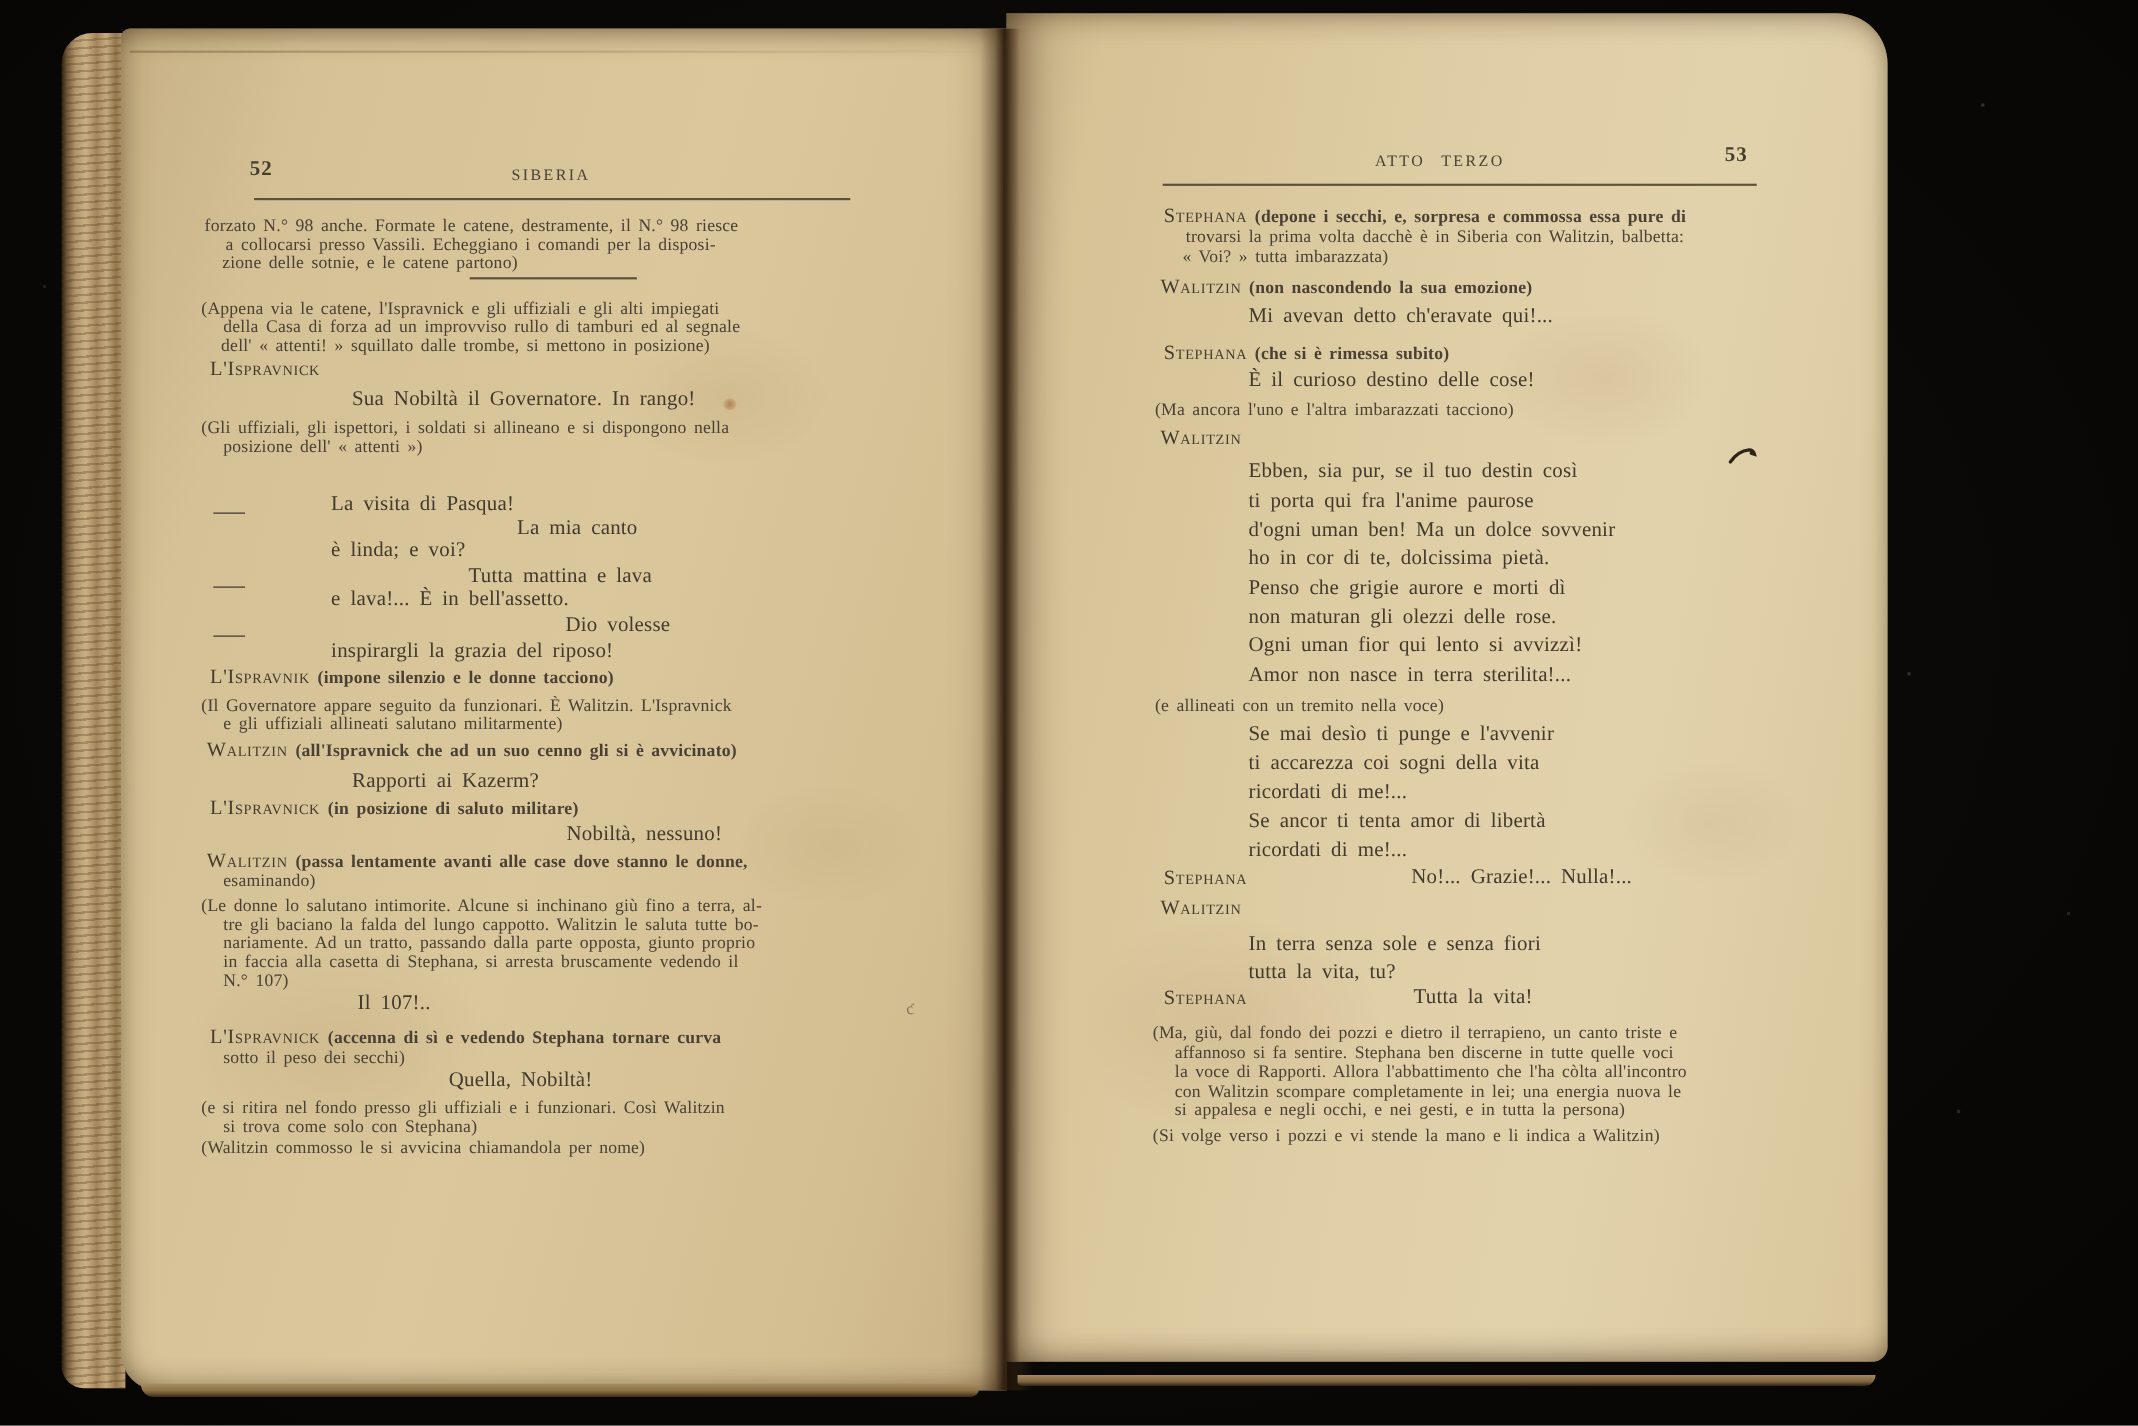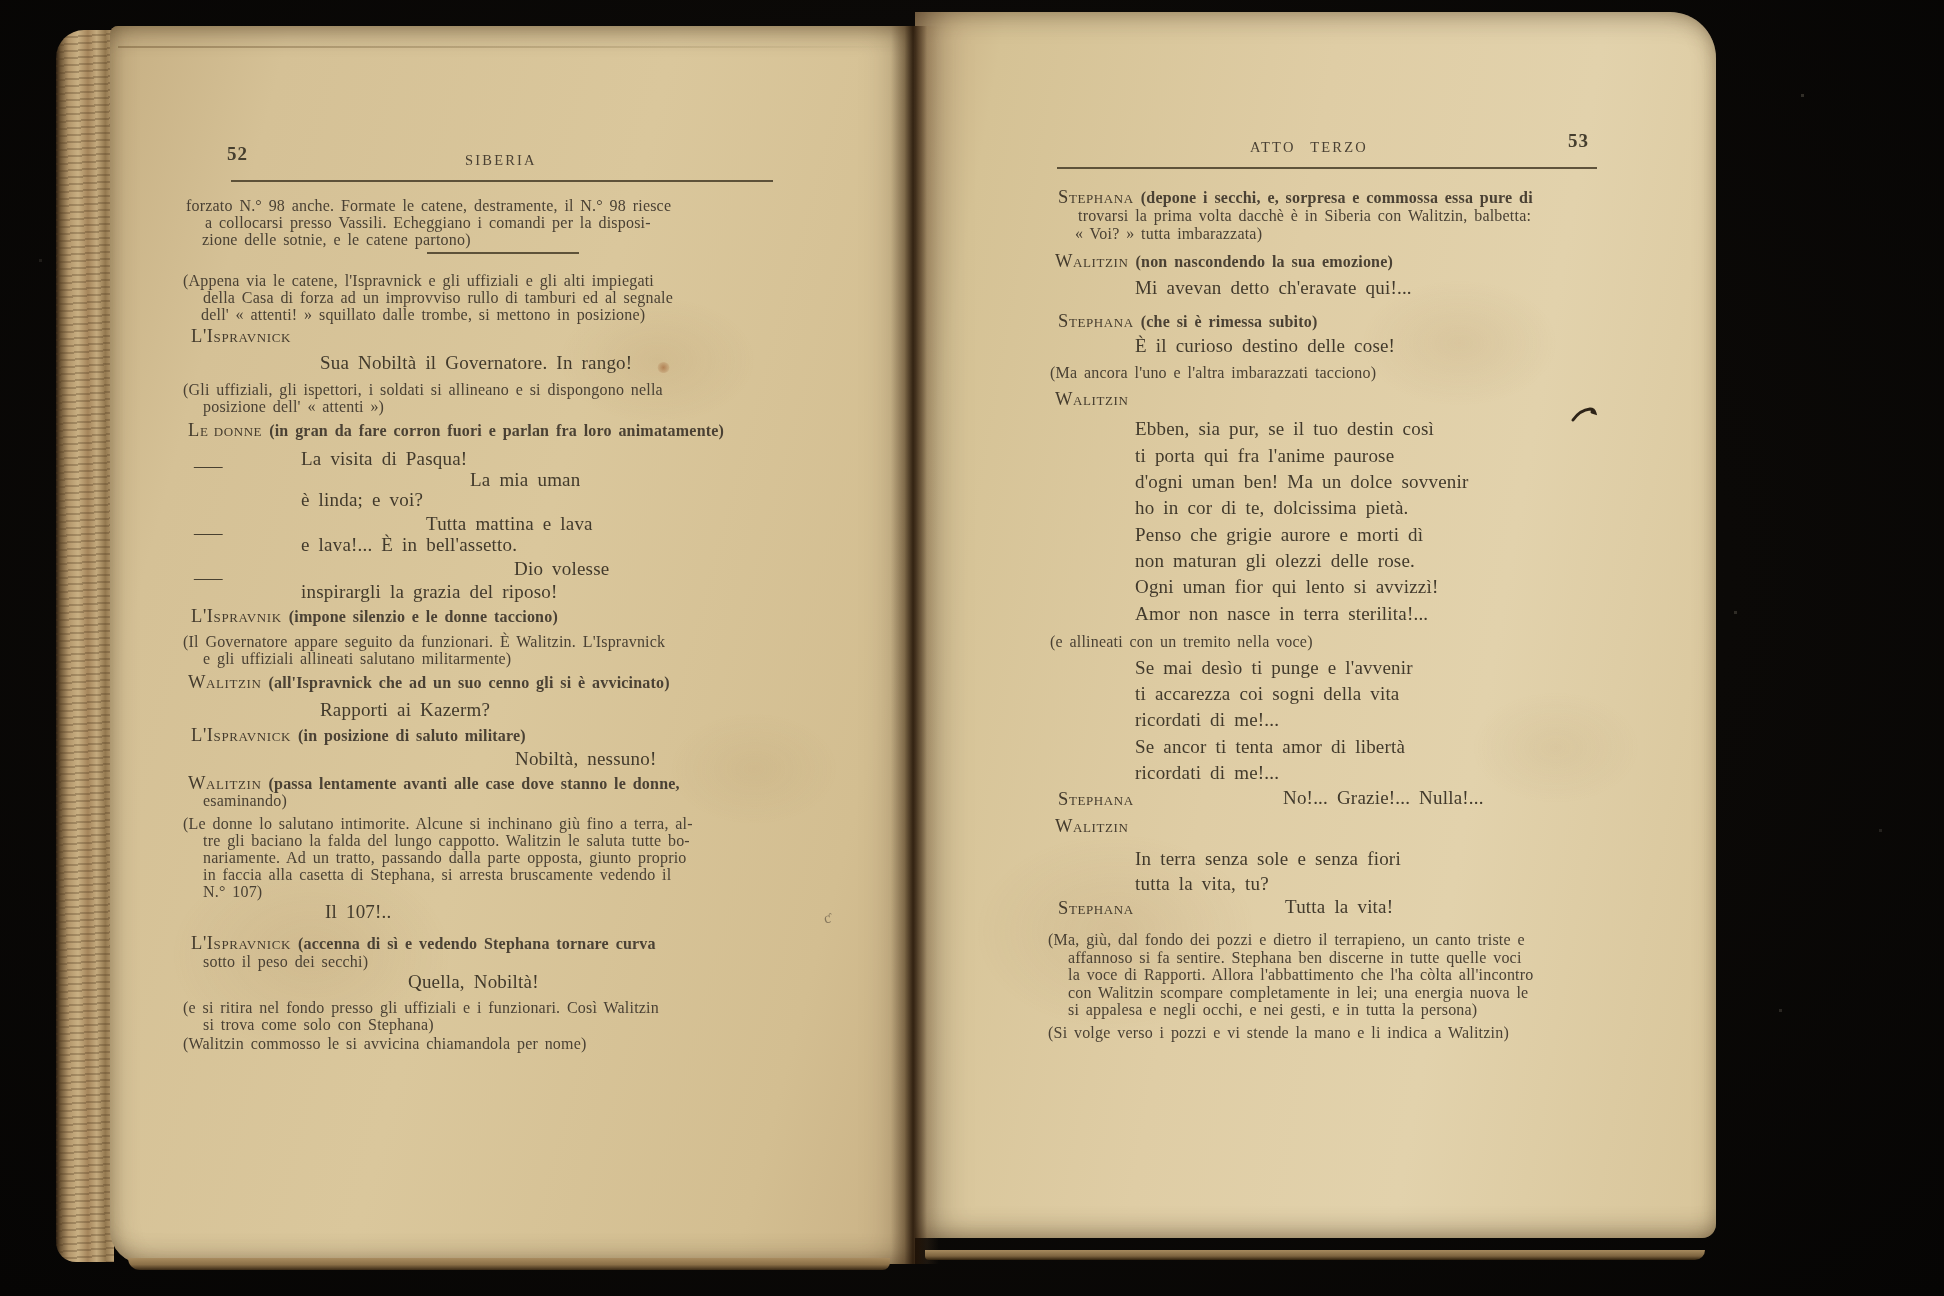--- a/index.html
+++ b/index.html
@@ -93,25 +93,24 @@
   <div class="t dir" style="left:93px;top:263px">della Casa di forza ad un improvviso rullo di tamburi ed al segnale</div>
   <div class="t dir" style="left:91px;top:280px">dell' « attenti! » squillato dalle trombe, si mettono in posizione)</div>
 
   <div class="t" style="left:81px;top:300px"><span class="name">L'Ispravnick</span></div>
   <div class="t verse" style="left:210px;top:327px">Sua Nobiltà il Governatore. In rango!</div>
   <div class="stain" style="left:547px;top:336px"></div>
 
   <div class="t dir" style="left:73px;top:355px">(Gli uffiziali, gli ispettori, i soldati si allineano e si dispongono nella</div>
   <div class="t dir" style="left:93px;top:372px">posizione dell' « attenti »)</div>
 
-  <div class="t" style="left:78px;top:394px"><span class="name">Le donne</span><span class="dir inline">(in gran da fare corron fuori e parlan fra loro animatamente)</span></div>
 
   <div class="t dash" style="left:84px;top:429px">—</div>
   <div class="t verse" style="left:191px;top:423px">La visita di Pasqua!</div>
-  <div class="t verse" style="left:360px;top:444px">La mia uman</div>
+  <div class="t verse" style="left:360px;top:444px">La mia canto</div>
   <div class="t verse" style="left:191px;top:464px">è linda; e voi?</div>
   <div class="t dash" style="left:84px;top:496px">—</div>
   <div class="t verse" style="left:316px;top:488px">Tutta mattina e lava</div>
   <div class="t verse" style="left:191px;top:509px">e lava!... È in bell'assetto.</div>
   <div class="t dash" style="left:84px;top:541px">—</div>
   <div class="t verse" style="left:404px;top:533px">Dio volesse</div>
   <div class="t verse" style="left:191px;top:556px">inspirargli la grazia del riposo!</div>
 
   <div class="t" style="left:81px;top:580px"><span class="name">L'Ispravnik</span><span class="dir inline">(impone silenzio e le donne tacciono)</span></div>
   <div class="t dir" style="left:73px;top:607px">(Il Governatore appare seguito da funzionari. È Walitzin. L'Ispravnick</div>

